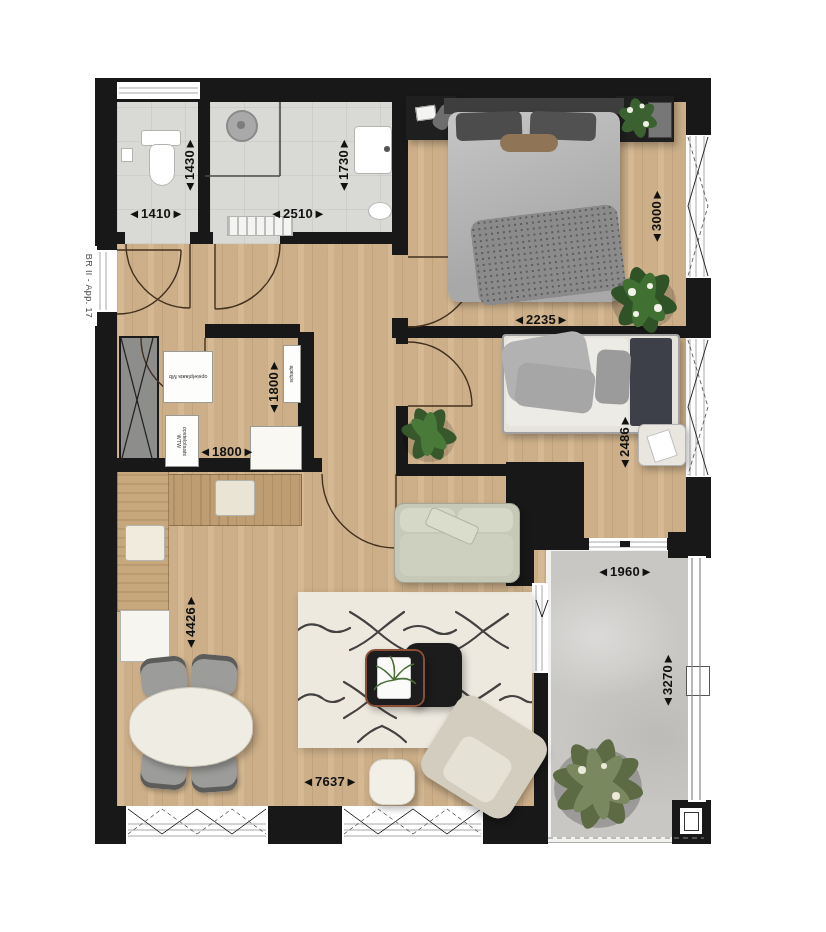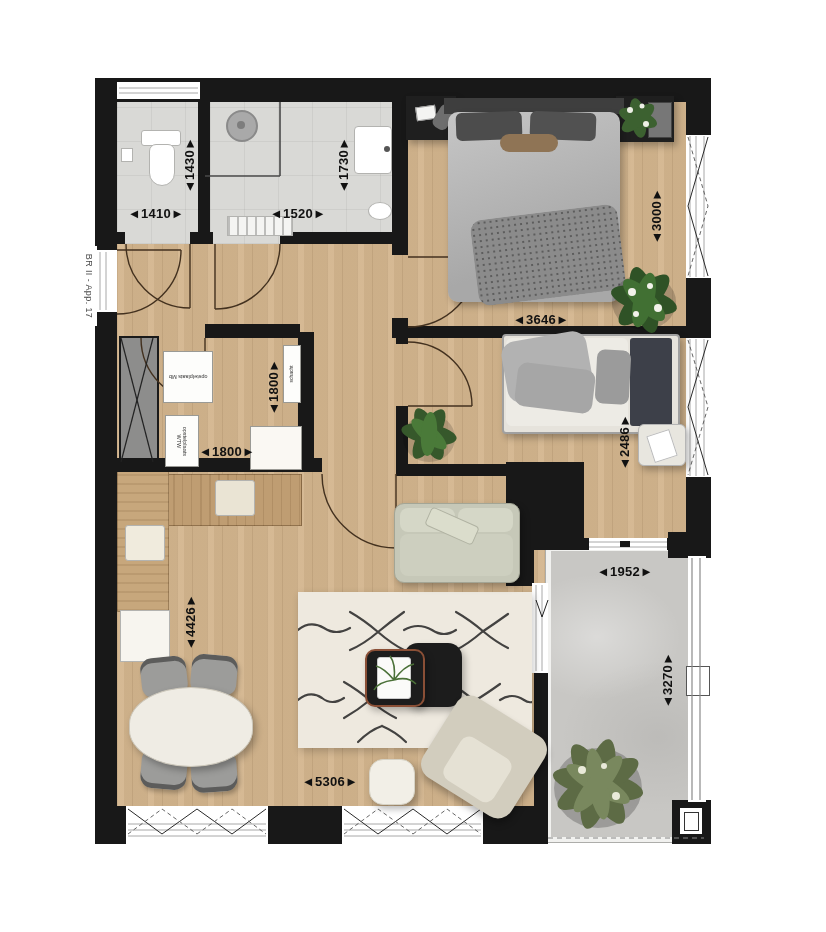--- a/index.html
+++ b/index.html
@@ -322,28 +322,28 @@
       </g>
     <g fill="#e9ead9">
         <circle cx="36" cy="44" r="4"></circle>
         <circle cx="70" cy="70" r="4"></circle>
         <circle cx="58" cy="40" r="3"></circle>
       </g>
   </svg>
 
   <div class="dim" style="left:156px;top:213px;">◄1410►</div>
   <div class="dim v" style="left:189px;top:165px;">◄1430►</div>
-  <div class="dim" style="left:298px;top:213px;">◄1520►</div>
+  <div class="dim" style="left:298px;top:213px;">◄2510►</div>
   <div class="dim v" style="left:343px;top:165px;">◄1730►</div>
   <div class="dim v" style="left:656px;top:216px;">◄3000►</div>
-  <div class="dim" style="left:541px;top:319px;">◄3646►</div>
+  <div class="dim" style="left:541px;top:319px;">◄2235►</div>
   <div class="dim v" style="left:273px;top:387px;">◄1800►</div>
   <div class="dim" style="left:227px;top:451px;">◄1800►</div>
   <div class="dim v" style="left:624px;top:442px;">◄2486►</div>
   <div class="dim v" style="left:190px;top:622px;">◄4426►</div>
-  <div class="dim" style="left:330px;top:781px;">◄5306►</div>
-  <div class="dim" style="left:625px;top:571px;">◄1952►</div>
+  <div class="dim" style="left:330px;top:781px;">◄7637►</div>
+  <div class="dim" style="left:625px;top:571px;">◄1960►</div>
   <div class="dim v" style="left:667px;top:680px;">◄3270►</div>
 
   <div class="winwhite" style="left:80px;top:246px;width:17px;height:80px;"></div>
   <div class="unitlab" style="left:89px;top:286px;">BR II - App. 17</div>
 
 </div>
 
 </body></html>

